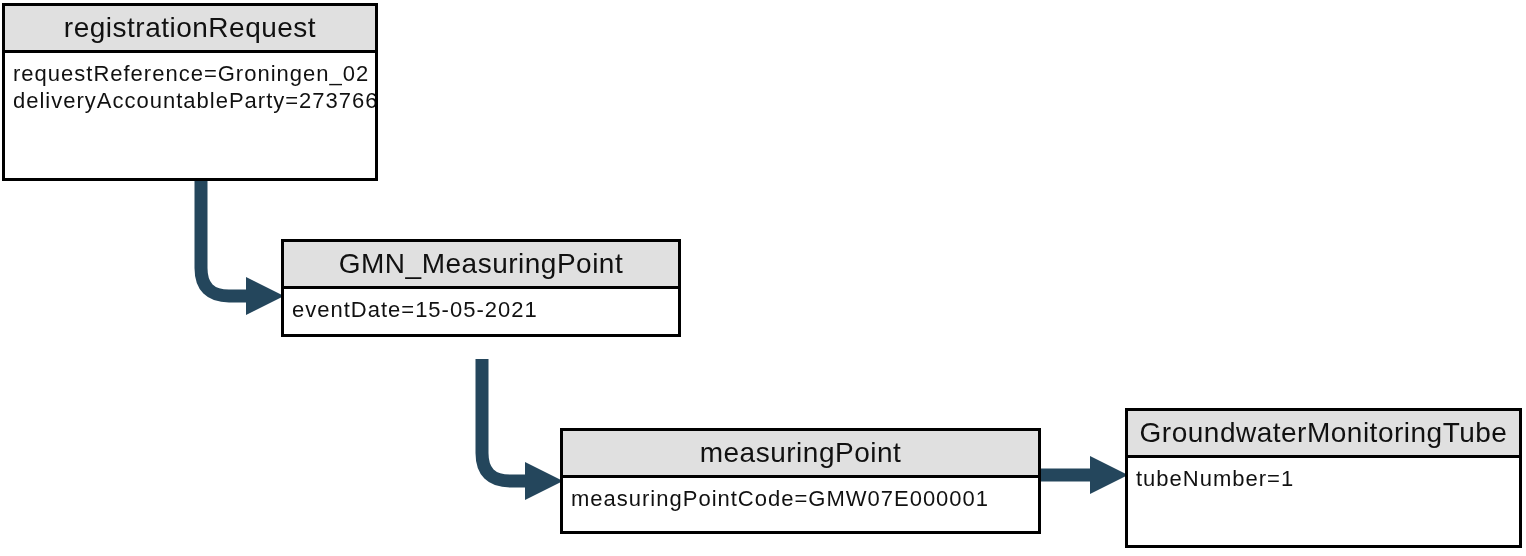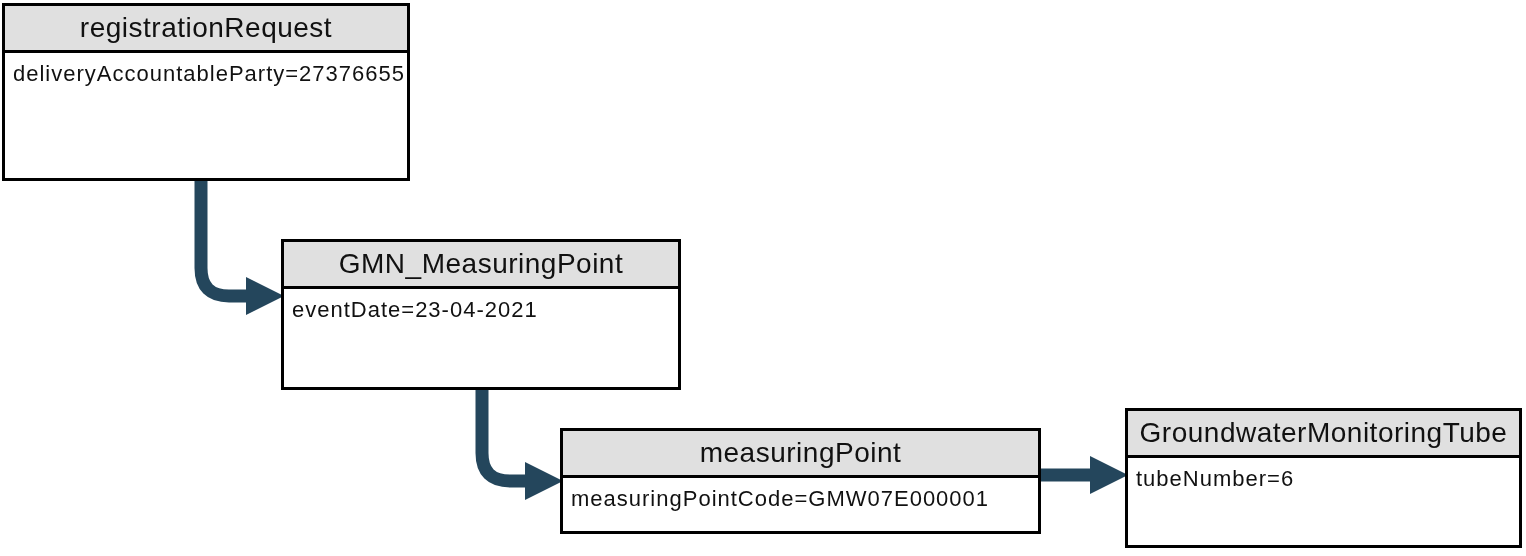--- a/index.html
+++ b/index.html
@@ -47,22 +47,22 @@
   .node-body {
     padding: 7px 0 0 8px;
     font-size: 22px;
     line-height: 27px;
     letter-spacing: 1px;
     white-space: nowrap;
     overflow: hidden;
   }
   .attr { white-space: nowrap; }
   
-  #node-0 { left: 2px;    top: 3px;   width: 408px; height: 178px; }
-  #node-1 { left: 281px;  top: 239px; width: 400px; height: 151px; }
+  #node-0 { left: 2px;    top: 3px;   width: 376px; height: 178px; }
+  #node-1 { left: 281px;  top: 239px; width: 400px; height: 98px; }
   #node-2 { left: 560px;  top: 428px; width: 481px; height: 106px; }
   #node-3 { left: 1125px; top: 408px; width: 397px; height: 140px; }
   .edge-shaft { fill: none; stroke: var(--arrow); stroke-width: 13; }
   .edge-head  { fill: var(--arrow); stroke: none; }
 </style>
 </head>
 <body>
 
 <div class="canvas">
 
@@ -77,38 +77,39 @@
     </g>
     <g>
       <path class="edge-shaft" d="M 1040 475 L 1091 475"></path>
       <polygon class="edge-head" points="1090,456 1128,475 1090,494"></polygon>
     </g>
   </svg>
 
   <div class="node" id="node-0">
     <div class="node-header">registrationRequest</div>
     <div class="node-body">
+      <div class="attr">requestReference=Groningen_02</div>
       <div class="attr">deliveryAccountableParty=27376655</div>
     </div>
   </div>
 
   <div class="node" id="node-1">
     <div class="node-header">GMN_MeasuringPoint</div>
     <div class="node-body">
-      <div class="attr">eventDate=23-04-2021</div>
+      <div class="attr">eventDate=15-05-2021</div>
     </div>
   </div>
 
   <div class="node" id="node-2">
     <div class="node-header">measuringPoint</div>
     <div class="node-body">
       <div class="attr">measuringPointCode=GMW07E000001</div>
     </div>
   </div>
 
   <div class="node" id="node-3">
     <div class="node-header">GroundwaterMonitoringTube</div>
     <div class="node-body">
-      <div class="attr">tubeNumber=6</div>
+      <div class="attr">tubeNumber=1</div>
     </div>
   </div>
 
 </div>
 
 </body></html>

